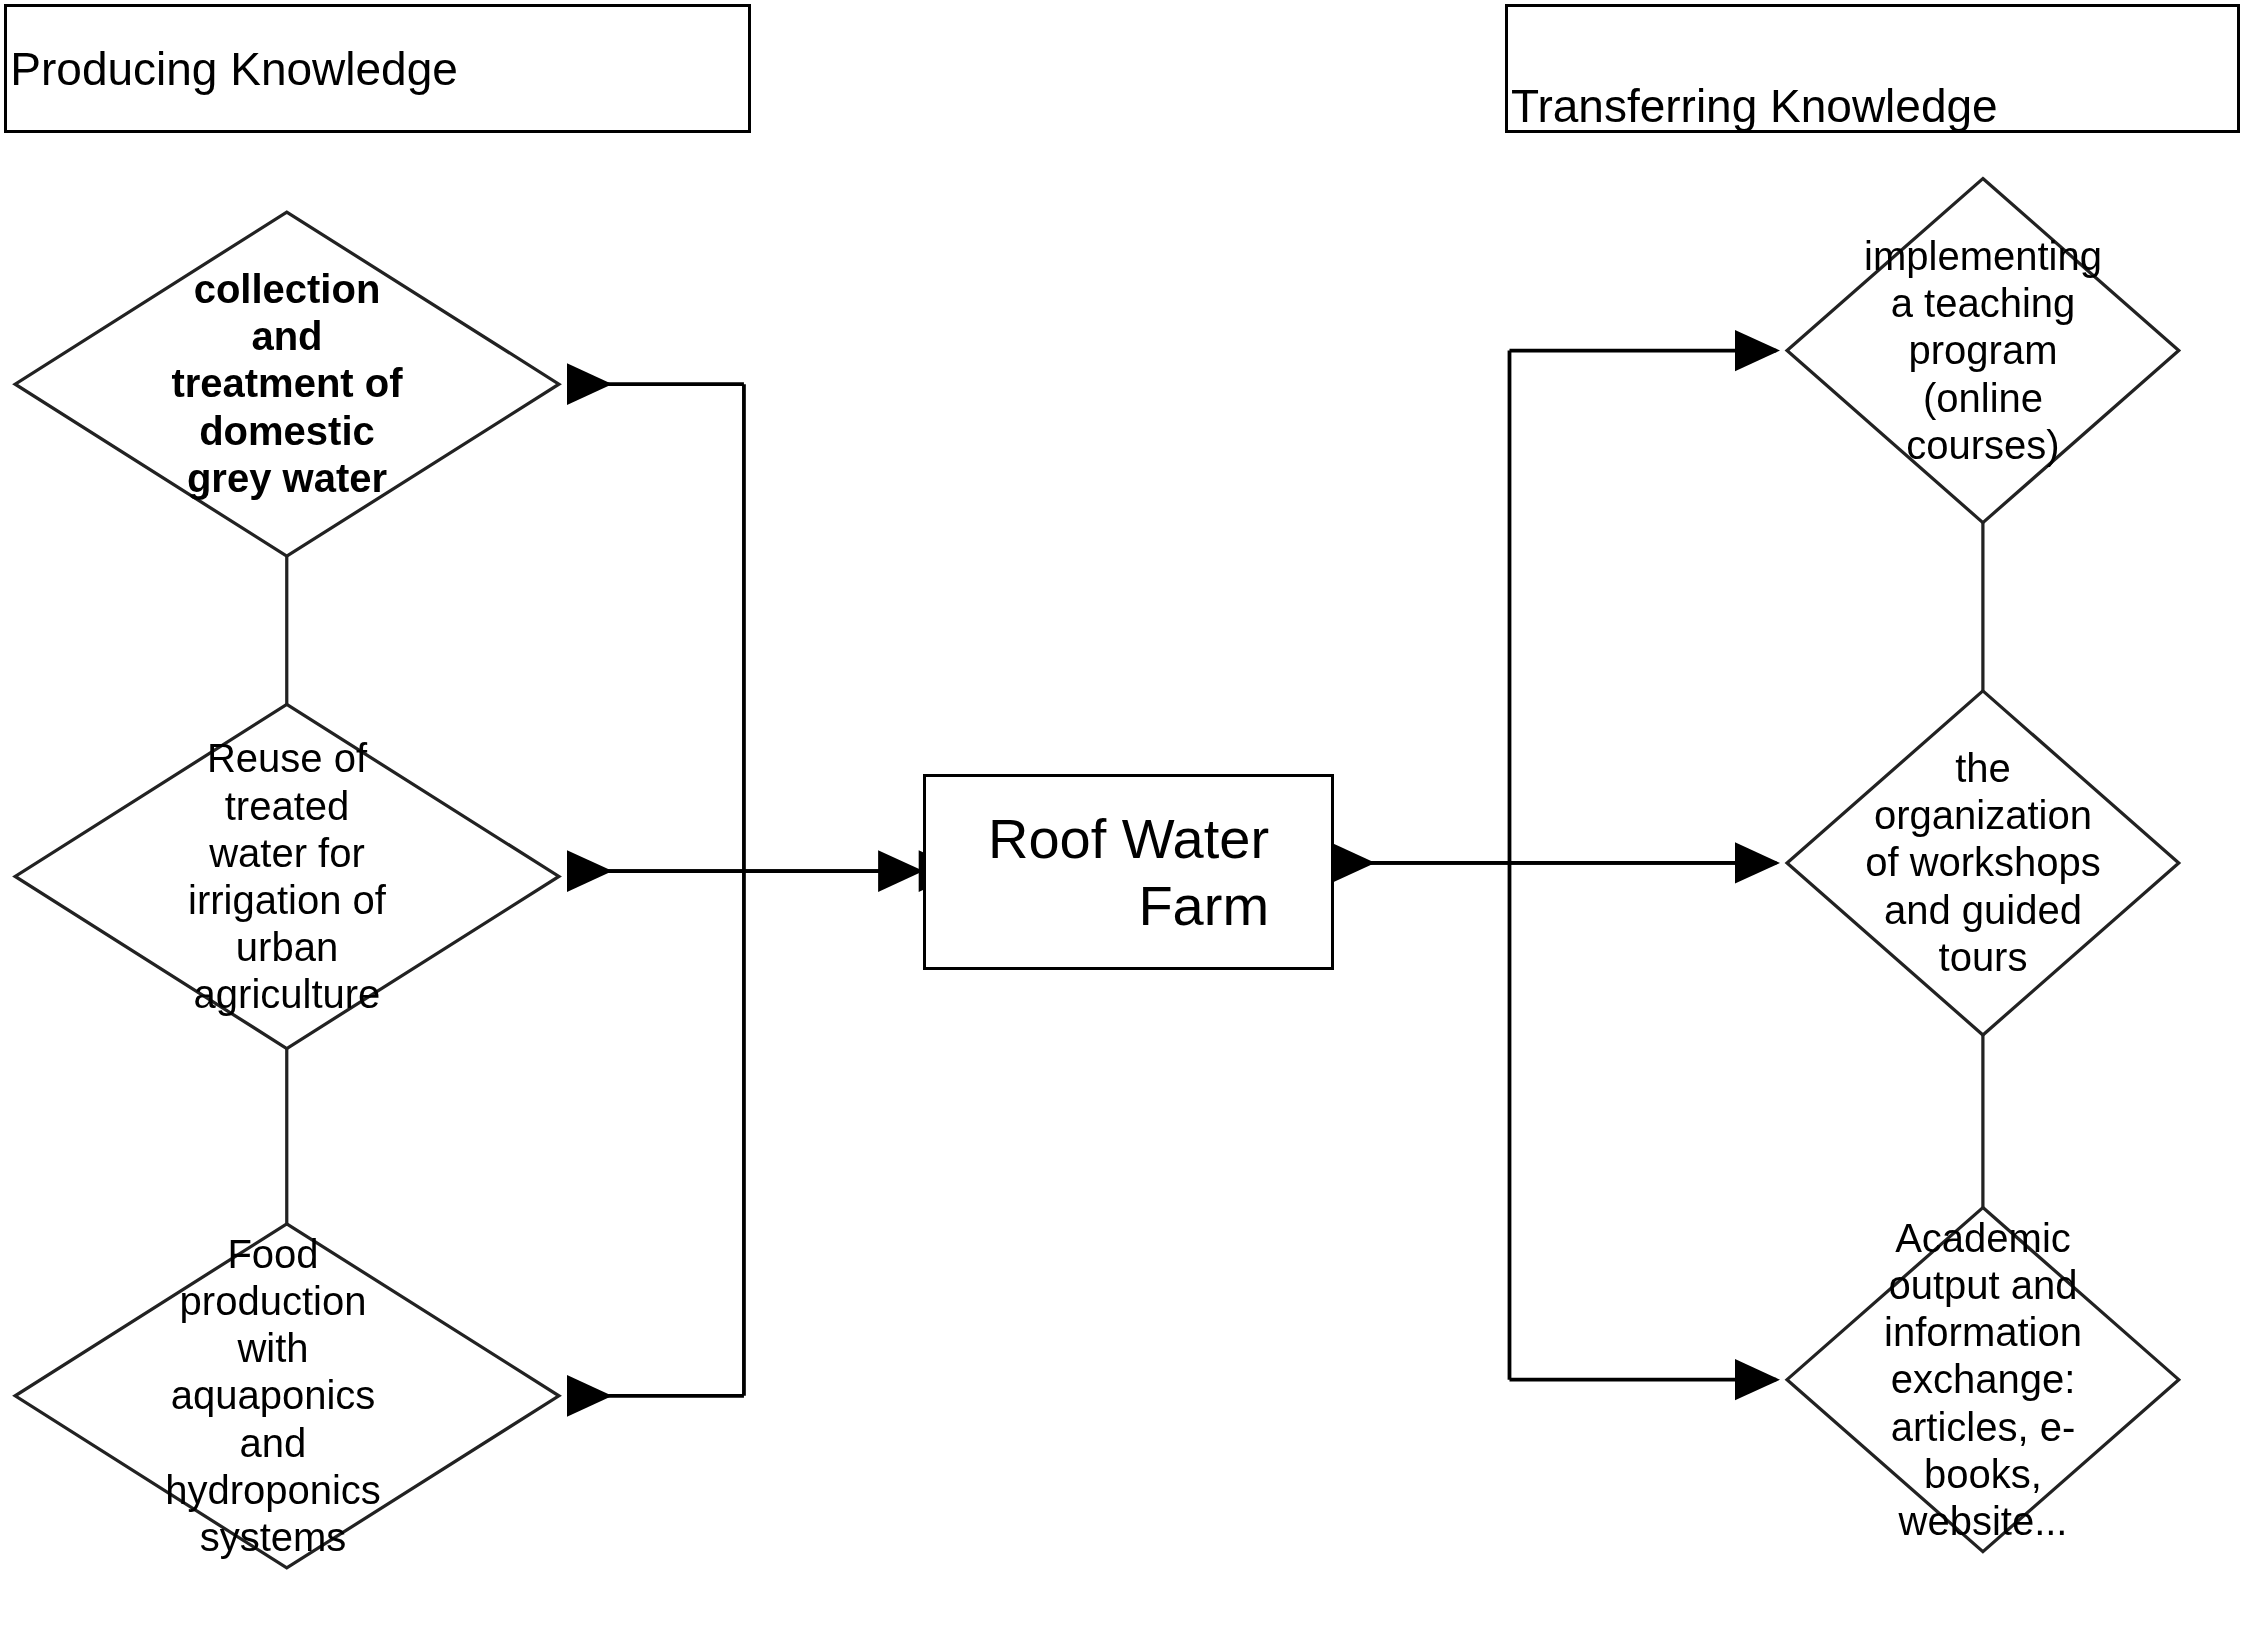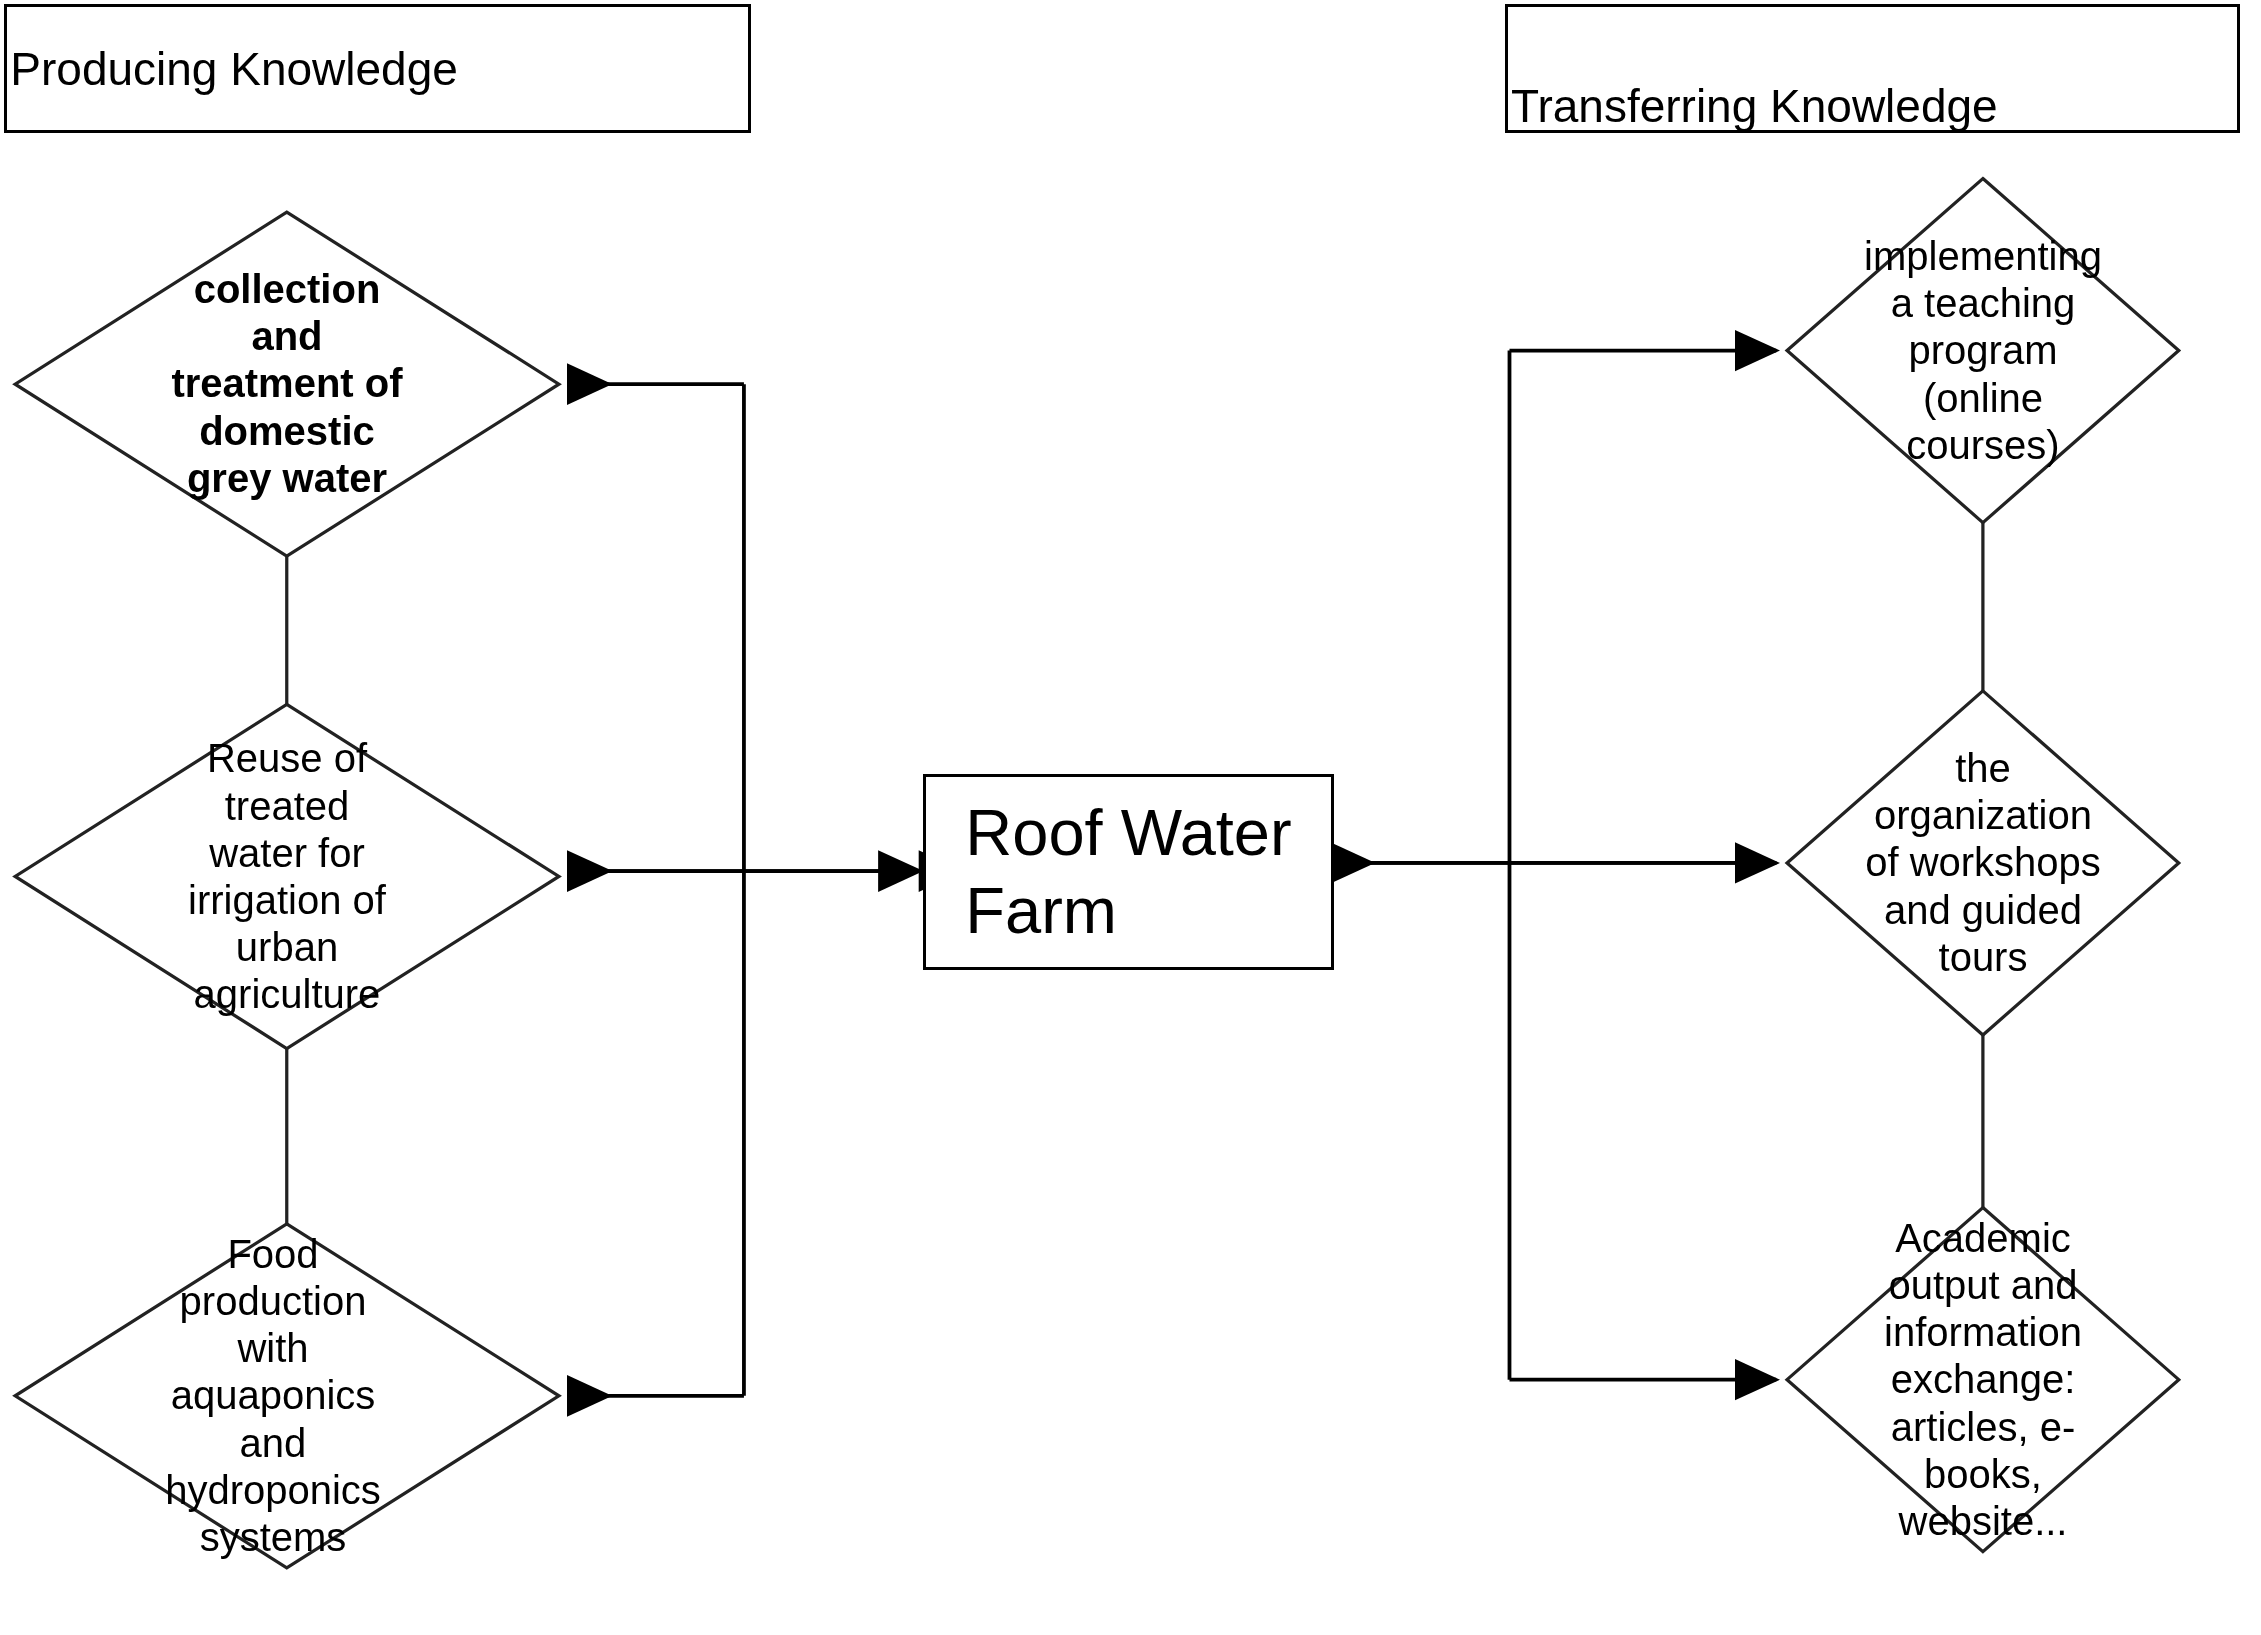--- a/index.html
+++ b/index.html
@@ -42,22 +42,22 @@
   }
 
   .ctr-box{
     position:absolute;
     border:3.2px solid #000;
     background:#fff;
     box-sizing:border-box;
     display:flex;align-items:center;justify-content:center;
   }
   .ctr-label{
-    text-align:left;
-    font-size:65px;
+    text-align:right;
+    font-size:56px;
     line-height:1.2;
     color:#000;
     white-space:pre-line;
   }
 </style>
 </head>
 <body>
 
 <div id="stage">
 

